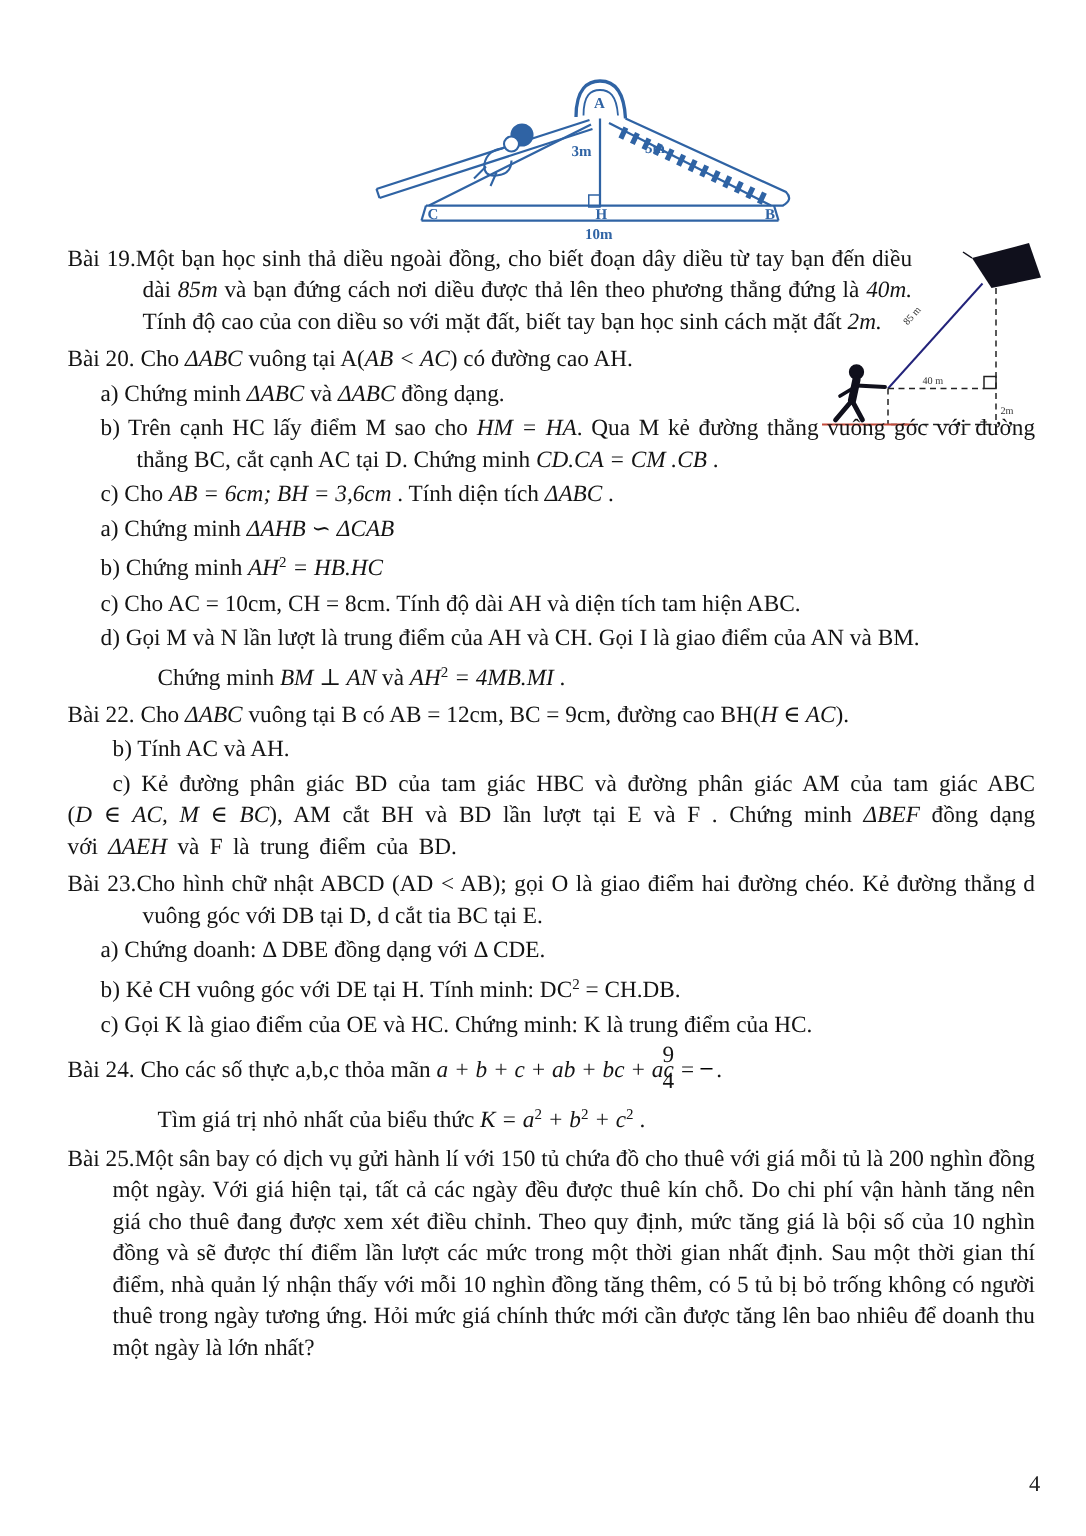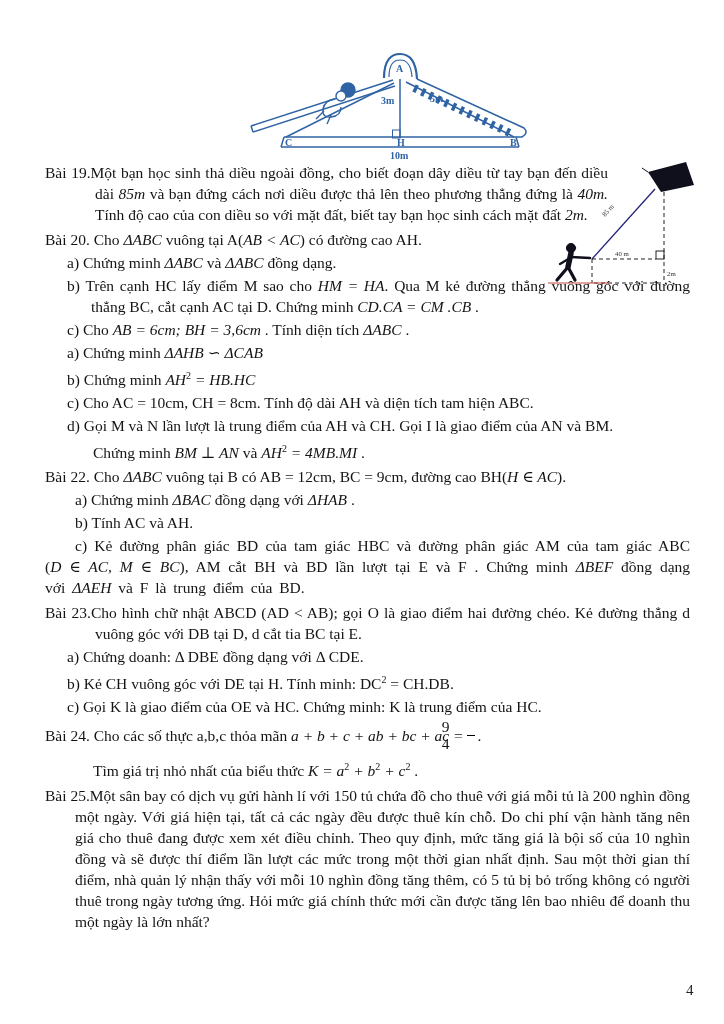--- a/index.html
+++ b/index.html
@@ -11,21 +11,21 @@
   .content{position:absolute;left:45px;top:160px;width:645px;}
   .blk{margin-top:2px;}
   .mt4{margin-top:4px;}
   .hang50{padding-left:50px;text-indent:-50px;}
   .hang30{padding-left:30px;text-indent:-30px;}
   .w512{width:513px;}
   .just{text-align:justify;}
   .item{margin-left:22px;padding-left:24px;text-indent:-24px;}
   .item-sm{margin-left:30px;}
   .flush{text-indent:30px;word-spacing:3px;}
-  .cont{margin-left:48px;}
+  .cont{margin-left:60px;}
   .f-b{font-weight:normal;}
   .f-i{font-style:italic;}
   .f-p{font-size:10px;vertical-align:5.5px;}
   .frac{display:inline-block;vertical-align:middle;text-align:center;line-height:1.05;margin:0 3px;transform:translateY(-2px);}
   .frac .fn{display:block;padding:0 4px;}
   .frac .fd{display:block;border-top:1.2px solid #000;padding:0 4px;}
   .pagenum{position:absolute;left:686px;top:980px;font-size:15px;color:#222;}
   .figure{position:absolute;}
   svg text{font-family:"Liberation Serif","DejaVu Serif",serif;}
 </style>
@@ -116,21 +116,20 @@
       <div class="blk mt4 hang50"><span class="f-b">Bài 20.</span><span class=""> Cho </span><span class="f-i">ΔABC</span><span class=""> vuông tại A(</span><span class="f-i">AB &lt; AC</span><span class="">) có đường cao AH.</span></div>
       <div class="blk item"><span class="">a)  Chứng minh </span><span class="f-i">ΔABC</span><span class=""> và </span><span class="f-i">ΔABC</span><span class=""> đồng dạng.</span></div>
       <div class="blk item just"><span class="">b)  Trên cạnh HC lấy điểm M sao cho </span><span class="f-i">HM = HA</span><span class="">. Qua M kẻ đường thẳng vuông góc với đường thẳng BC, cắt cạnh AC tại D. Chứng minh </span><span class="f-i">CD.CA = CM .CB</span><span class=""> .</span></div>
       <div class="blk item"><span class="">c)  Cho </span><span class="f-i">AB = 6cm; BH = 3,6cm</span><span class=""> . Tính diện tích </span><span class="f-i">ΔABC</span><span class=""> .</span></div>
       <div class="blk item"><span class="">a)  Chứng minh </span><span class="f-i">ΔAHB ∽ ΔCAB</span></div>
       <div class="blk item"><span class="">b)  Chứng minh </span><span class="f-i">AH</span><span class="f-p">2</span><span class="f-i"> = HB.HC</span></div>
       <div class="blk item"><span class="">c)  Cho AC = 10cm, CH = 8cm. Tính độ dài AH và diện tích tam hiện ABC.</span></div>
       <div class="blk item"><span class="">d)  Gọi M và N lần lượt là  trung điểm của AH và CH. Gọi I là  giao điểm của AN và BM.</span></div>
       <div class="blk cont"><span class="">Chứng minh </span><span class="f-i">BM ⊥ AN</span><span class=""> và </span><span class="f-i">AH</span><span class="f-p">2</span><span class="f-i"> = 4MB.MI</span><span class=""> .</span></div>
       <div class="blk mt4 hang50"><span class="f-b">Bài 22.</span><span class=""> Cho </span><span class="f-i">ΔABC</span><span class=""> vuông tại B có AB = 12cm, BC = 9cm, đường cao BH(</span><span class="f-i">H ∈ AC</span><span class="">).</span></div>
-      <div class="blk item-sm"><span class="">a) Chứng minh </span><span class="f-i">ΔBAC</span><span class=""> đồng dạng với </span><span class="f-i">ΔHAB</span><span class=""> .</span></div>
       <div class="blk item-sm"><span class="">b) Tính AC và AH.</span></div>
       <div class="blk flush just"><span class="">c) Kẻ đường phân giác BD của tam giác HBC và đường phân giác AM của tam giác ABC (</span><span class="f-i">D ∈ AC, M ∈ BC</span><span class="">), AM cắt BH và BD lần lượt  tại E và F . Chứng minh </span><span class="f-i">ΔBEF</span><span class=""> đồng dạng với </span><span class="f-i">ΔAEH</span><span class=""> và F là trung điểm của BD.</span></div>
       <div class="blk mt4 hang50 just"><span class="f-b">Bài 23.</span><span class="">Cho hình chữ nhật ABCD (AD &lt; AB); gọi O là giao điểm hai đường chéo. Kẻ đường thẳng d vuông góc với DB tại D, d cắt tia BC tại E.</span></div>
       <div class="blk item"><span class="">a)  Chứng doanh: Δ DBE đồng dạng với Δ CDE.</span></div>
       <div class="blk item"><span class="">b)  Kẻ CH vuông góc với DE tại H. Tính minh: DC</span><span class="f-p">2</span><span class=""> = CH.DB.</span></div>
       <div class="blk item"><span class="">c)  Gọi K là giao điểm của OE và HC. Chứng minh: K là trung điểm của HC.</span></div>
       <div class="blk mt4 hang50"><span class="f-b">Bài 24.</span><span class=""> Cho các số thực a,b,c thỏa mãn  </span><span class="f-i">a + b + c + ab + bc + ac =</span><span class="frac"><span class="fn">9</span><span class="fd">4</span></span><span class="">.</span></div>
       <div class="blk cont"><span class="">Tìm giá trị nhỏ nhất của biểu thức  </span><span class="f-i">K = a</span><span class="f-p">2</span><span class="f-i"> + b</span><span class="f-p">2</span><span class="f-i"> + c</span><span class="f-p">2</span><span class=""> .</span></div>
       <div class="blk mt4 hang30 just"><span class="f-b">Bài 25.</span><span class="">Một sân bay có dịch vụ gửi hành lí với 150 tủ chứa đồ cho thuê với giá mỗi tủ là 200 nghìn đồng một ngày. Với giá hiện tại, tất cả các ngày đều được thuê kín chỗ. Do chi phí vận hành tăng nên giá cho thuê đang được xem xét điều chỉnh. Theo quy định, mức tăng giá là bội số của 10 nghìn đồng và sẽ được thí điểm lần lượt các mức trong một thời gian nhất định. Sau một thời gian thí điểm, nhà quản lý nhận thấy với mỗi 10 nghìn đồng tăng thêm, có 5 tủ bị bỏ trống không có người thuê trong ngày tương ứng. Hỏi mức giá chính thức mới cần được tăng lên bao nhiêu để doanh thu một ngày là lớn nhất?</span></div>
     </div>

